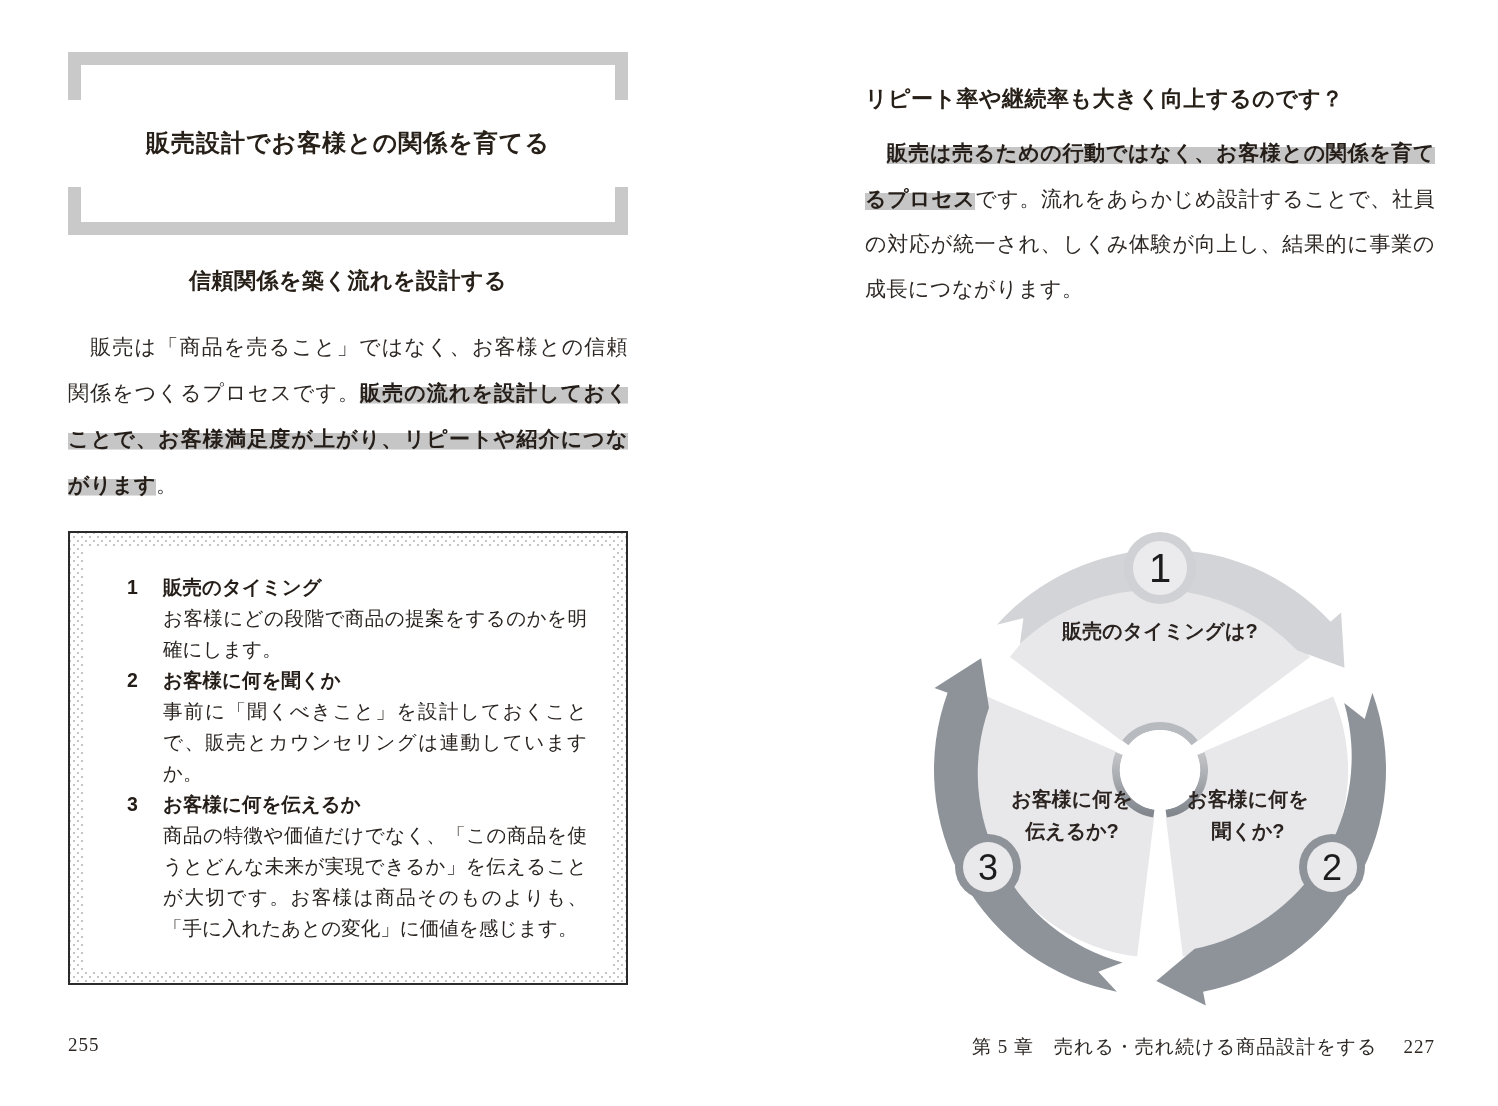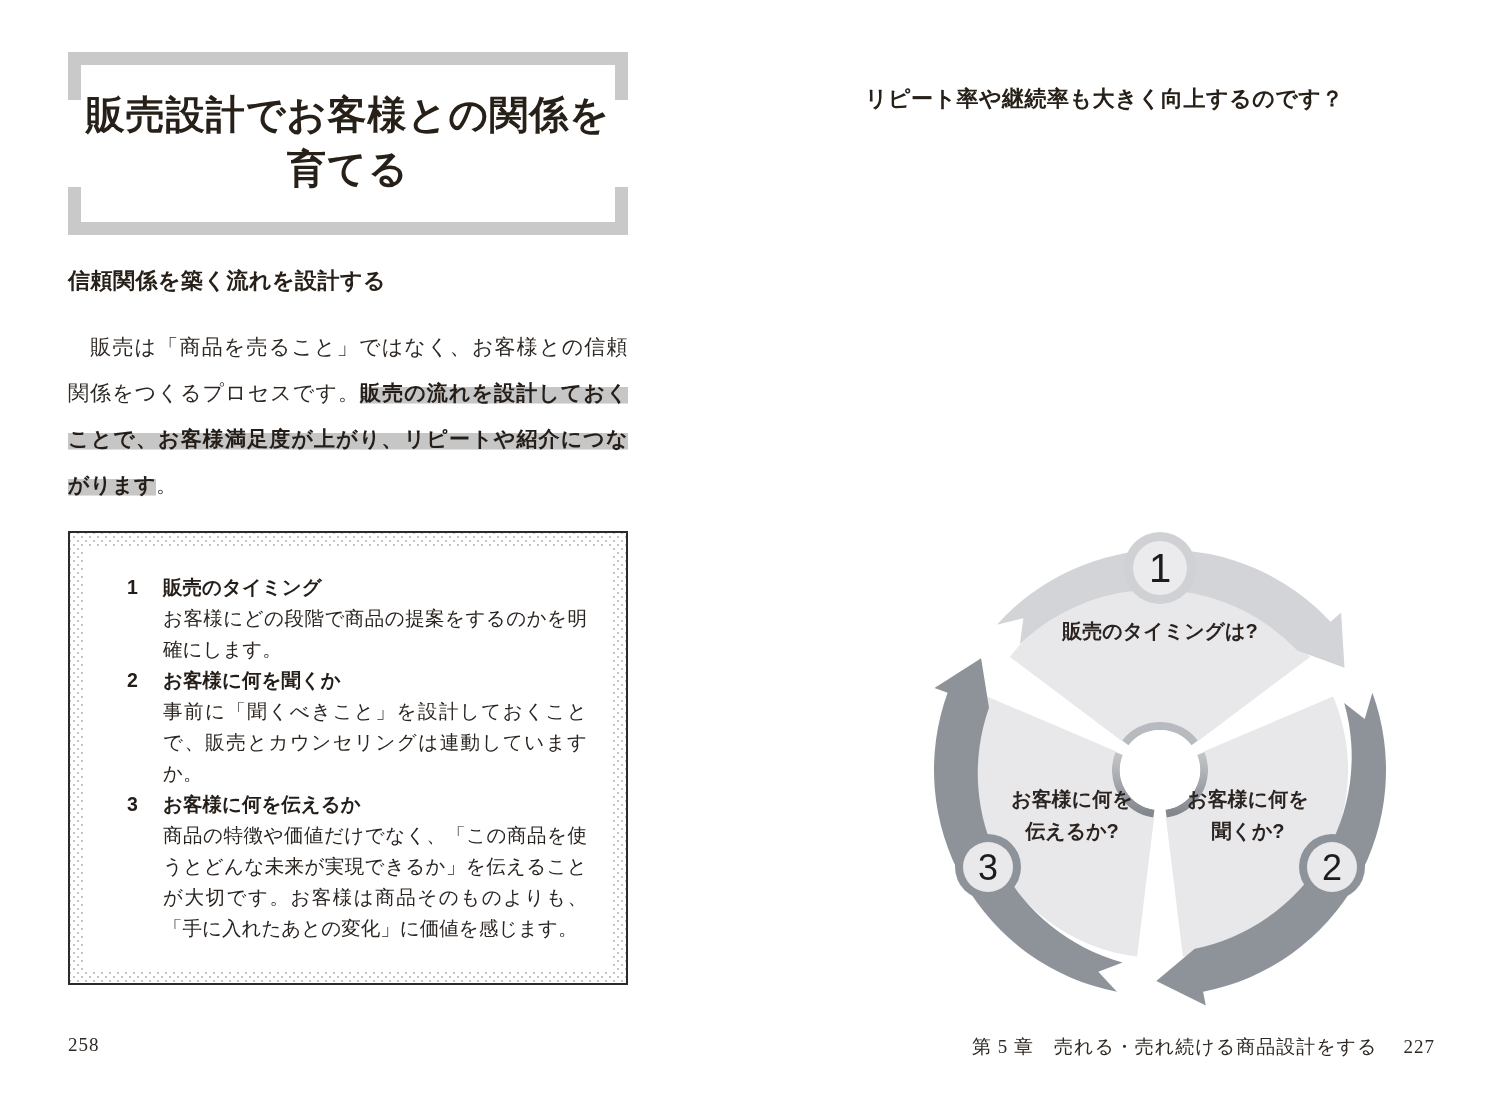--- a/index.html
+++ b/index.html
@@ -8,22 +8,22 @@
   .gothic{font-family:"Liberation Sans","DejaVu Sans",sans-serif;}
 
   
   .left-col{position:absolute;left:68px;top:52px;width:560px;}
   .title-box{position:relative;height:183px;}
   .tb-top{position:absolute;top:0;left:0;right:0;height:48px;
           border:13px solid #c9c9c9;border-bottom:none;box-sizing:border-box;}
   .tb-bottom{position:absolute;bottom:0;left:0;right:0;height:48px;
           border:13px solid #c9c9c9;border-top:none;box-sizing:border-box;}
   .title-text{position:absolute;top:50%;left:0;right:0;transform:translateY(-52%);
-          text-align:center;font-size:39px;font-weight:700;letter-spacing:1px;color:#272019;}
-  .section-heading{margin-top:31px;font-size:22px;font-weight:700;color:#272019;letter-spacing:.5px;}
+          text-align:center;font-size:24px;font-weight:700;letter-spacing:1px;color:#272019;}
+  .section-heading{margin-top:31px;font-size:22px;font-weight:700;color:#272019;letter-spacing:.5px;text-align:center;}
   .body-para{margin:0;font-size:21px;line-height:45px;text-align:justify;letter-spacing:.5px;}
   .left-col .body-para{margin-top:29px;}
   .hl{font-family:"Liberation Sans","DejaVu Sans",sans-serif;font-weight:700;color:#241d18;
       background-image:linear-gradient(#c6c6c6,#c6c6c6);background-size:100% 72%;
       background-position:0 92%;background-repeat:repeat-x;}
 
   .note-box{margin-top:23px;border:2px solid #2b2b2b;box-sizing:border-box;
       background-image:radial-gradient(#c4c4c4 1.2px,rgba(0,0,0,0) 1.3px),
                        radial-gradient(#c4c4c4 1.2px,rgba(0,0,0,0) 1.3px);
       background-size:8px 8px;background-position:0 0,4px 4px;padding:13px;}
@@ -99,20 +99,21 @@
         </div>
 
       </div>
     </div>
   </div>
 
   <div class="right-col">
     <div class="r-heading gothic">リピート率や継続率も大きく向上するのです？</div>
 
 
+    <p class="body-para p2"><span>　</span><span class="hl">販売は売るための行動ではなく、お客様との関係を育てるプロセス</span><span>です。流れをあらかじめ設計することで、社員の対応が統一され、しくみ体験が向上し、結果的に事業の成長につながります。</span></p>
   </div>
 
   <div class="diagram">
     <svg viewBox="0 -6 462 482" xmlns="http://www.w3.org/2000/svg">
       <defs>
         <linearGradient id="ringGrad" x1="0" y1="0" x2="0" y2="1">
           <stop offset="0" stop-color="#c3c5c8"></stop>
           <stop offset="1" stop-color="#82878e"></stop>
         </linearGradient>
       </defs>
@@ -147,20 +148,20 @@
       </g>
 
       <text class="diag-label" x="230" y="108" text-anchor="middle">販売のタイミングは?</text>
       <text class="diag-label" x="318" y="276" text-anchor="middle">お客様に何を</text>
       <text class="diag-label" x="318" y="308" text-anchor="middle">聞くか?</text>
       <text class="diag-label" x="142" y="276" text-anchor="middle">お客様に何を</text>
       <text class="diag-label" x="142" y="308" text-anchor="middle">伝えるか?</text>
     </svg>
   </div>
 
-  <div class="folio-left">258</div>
+  <div class="folio-left">255</div>
 
   <div class="folio-right">
     <span>第 5 章　売れる・売れ続ける商品設計をする</span>
     <span>227</span>
   </div>
 
 </div>
 
 </body></html>

